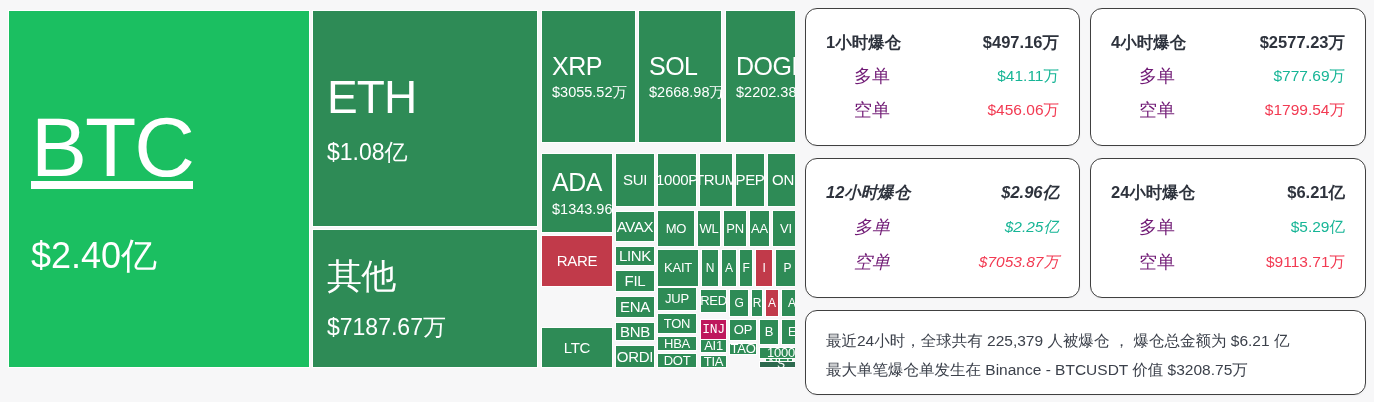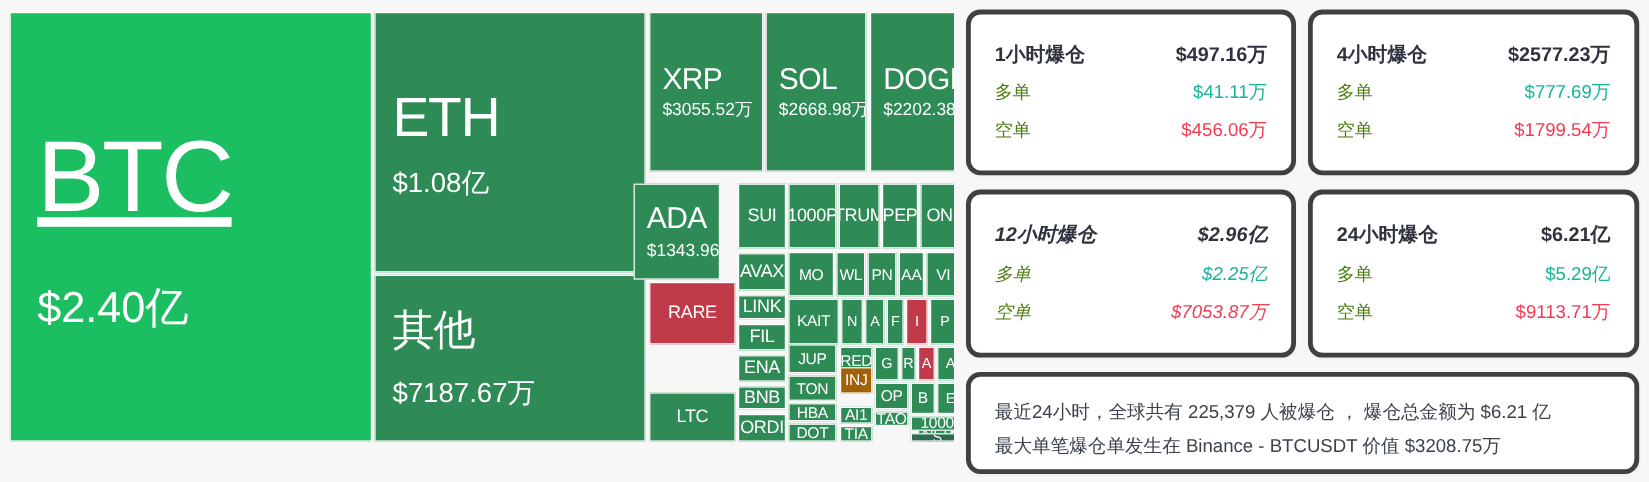--- a/index.html
+++ b/index.html
@@ -31,28 +31,28 @@
   .size3{gap:8px;}   .size3.has-value{padding-left:14px;gap:20px;}
   .size4 .cl{font-size:25px;}
   .size4 .cv{font-size:14.5px;}
   .size4{gap:6px;}   .size4.has-value{padding-left:10px;}
   .size5 .cl{font-size:15px;}
   .size6 .cl{font-size:13px;}
   .size7 .cl{font-size:12px;}
 
   
   .card{
-    position:absolute;background:#ffffff;border:4px solid #404040;border-radius:12px;
+    position:absolute;background:#ffffff;border:1px solid #404040;border-radius:12px;
     box-shadow:0 1px 2px rgba(30,35,48,0.04);box-sizing:border-box;
   }
   .card-inner{height:100%;box-sizing:border-box;padding:23px 20px;display:flex;flex-direction:column;justify-content:space-between;}
   .crow{display:flex;justify-content:space-between;align-items:center;}
   .ctitle{font-size:16.5px;font-weight:700;color:#2e333d;}
   .ctotal{font-size:16.5px;font-weight:700;color:#2e333d;}
-  .clabel{font-size:15px;color:#4d7c0f;}
+  .clabel{font-size:18px;color:#701a75;margin-left:28px;}
   .cval{font-size:15.5px;font-weight:500;}
   .cval.long{color:#17b596;}
   .cval.short{color:#f23a52;}
 
   .summary{padding:15px 20px;}
   .summary p{margin:0;font-size:15.5px;line-height:29px;color:#3c414b;}
 </style>
 </head>
 <body>
 
@@ -76,21 +76,21 @@
         <div class="cv">$3055.52万</div>
       </div>
       <div class="cell size4 has-value" style="left: 630px; top: 0px; width: 84px; height: 133px; background: rgb(46, 139, 86);">
         <div class="cl">SOL</div>
         <div class="cv">$2668.98万</div>
       </div>
       <div class="cell size4 has-value" style="left: 717px; top: 0px; width: 92px; height: 133px; background: rgb(46, 139, 86);">
         <div class="cl">DOGE</div>
         <div class="cv">$2202.38万</div>
       </div>
-      <div class="cell size4 has-value" style="left: 520px; top: 143px; width: 72px; height: 80px; background: rgb(46, 139, 86);">
+      <div class="cell size4 has-value" style="left: 533px; top: 143px; width: 72px; height: 80px; background: rgb(46, 139, 86);">
         <div class="cl">ADA</div>
         <div class="cv">$1343.96万</div>
       </div>
       <div class="cell size5" style="left: 533px; top: 225px; width: 72px; height: 52px; background: rgb(193, 58, 74);">
         <div class="cl">RARE</div>
       </div>
       <div class="cell size5" style="left: 533px; top: 317px; width: 72px; height: 41px; background: rgb(46, 139, 86);">
         <div class="cl">LTC</div>
       </div>
       <div class="cell size5" style="left: 607px; top: 143px; width: 40px; height: 54px; background: rgb(46, 139, 86);">
@@ -167,21 +167,21 @@
       </div>
       <div class="cell size6" style="left: 649px; top: 326px; width: 40px; height: 15px; background: rgb(46, 139, 86);">
         <div class="cl">HBA</div>
       </div>
       <div class="cell size6" style="left: 649px; top: 343px; width: 40px; height: 15px; background: rgb(46, 139, 86);">
         <div class="cl">DOT</div>
       </div>
       <div class="cell size6" style="left: 692px; top: 279px; width: 27px; height: 24px; background: rgb(46, 139, 86);">
         <div class="cl">RED</div>
       </div>
-      <div class="cell size6" style="left: 692px; top: 296px; width: 27px; height: 22px; background: #a16207;">
+      <div class="cell size6" style="left: 692px; top: 309px; width: 27px; height: 22px; background: #be185d; font-family: Liberation Mono, monospace;">
         <div class="cl">INJ</div>
       </div>
       <div class="cell size6" style="left: 692px; top: 329px; width: 27px; height: 14px; background: rgb(46, 139, 86);">
         <div class="cl">AI1</div>
       </div>
       <div class="cell size6" style="left: 692px; top: 345px; width: 27px; height: 13px; background: rgb(46, 139, 86);">
         <div class="cl">TIA</div>
       </div>
       <div class="cell size7" style="left: 721px; top: 279px; width: 20px; height: 28px; background: rgb(46, 139, 86);">
         <div class="cl">G</div>

